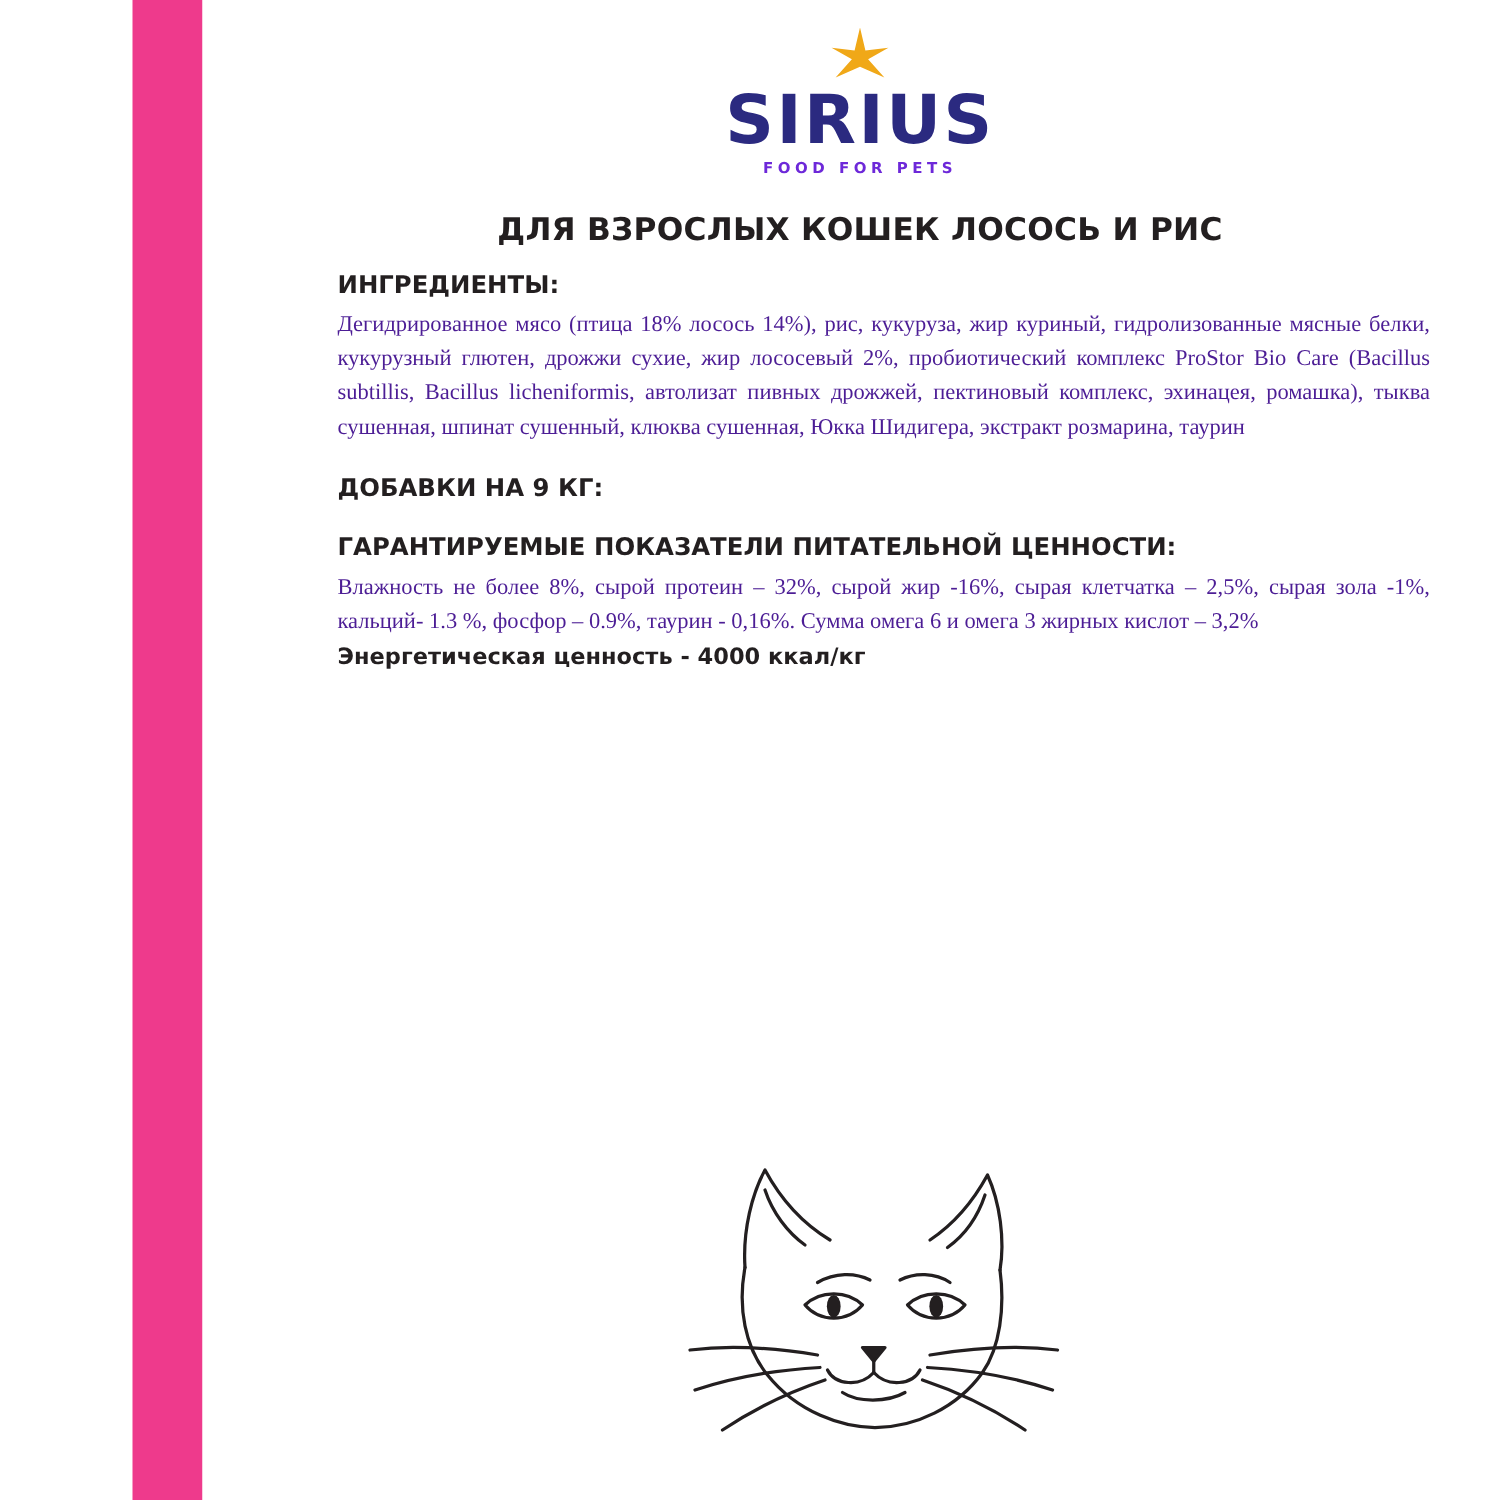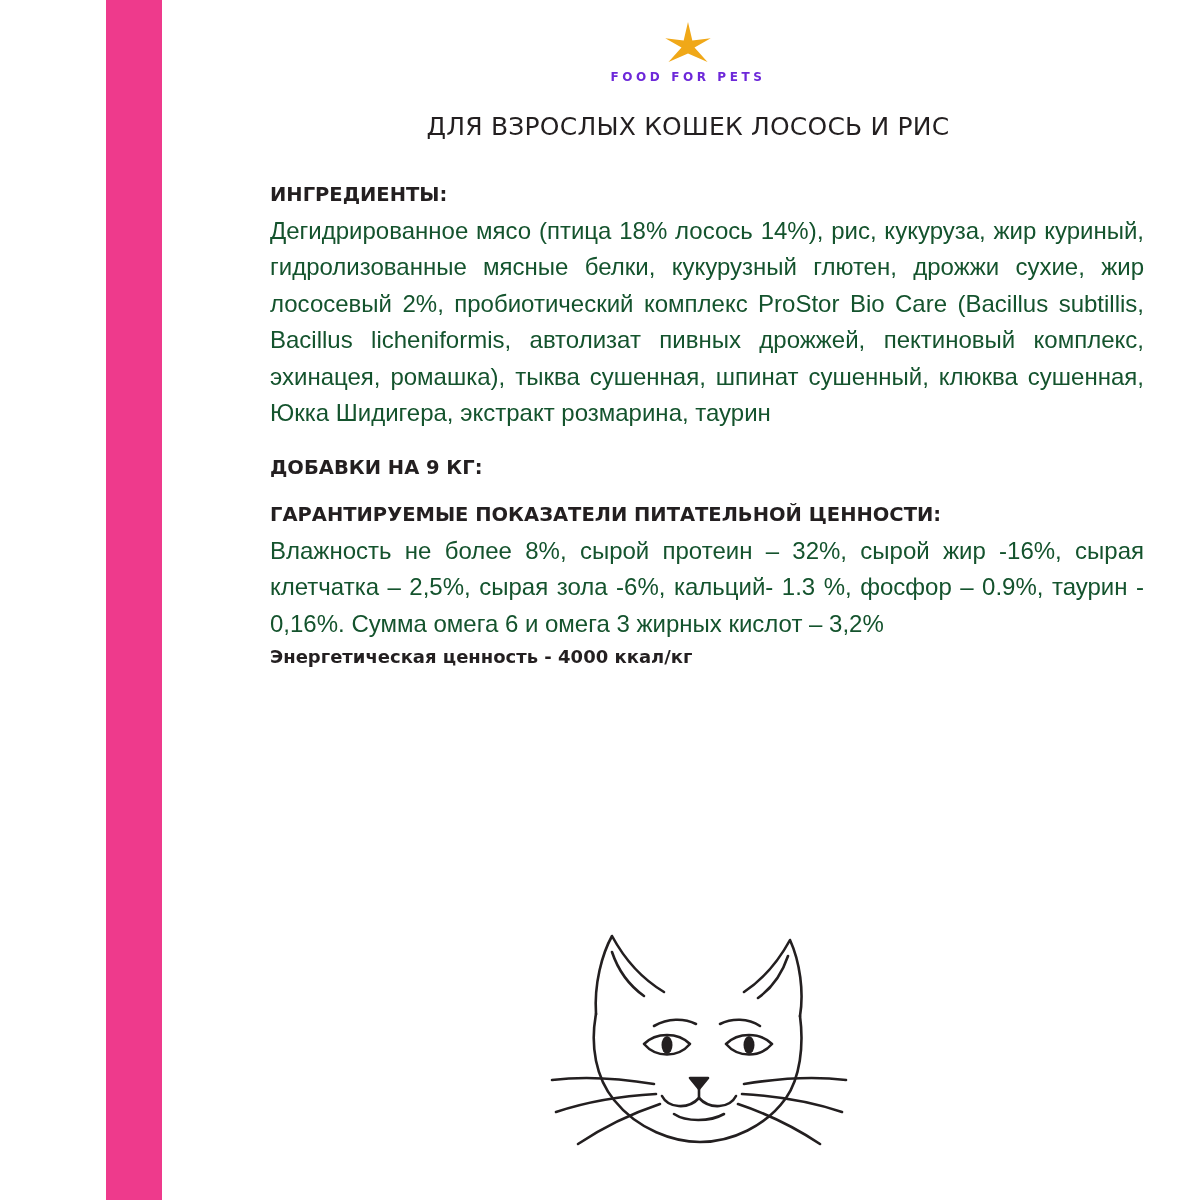--- a/index.html
+++ b/index.html
@@ -88,43 +88,44 @@
     font-size: 25px;
     color: #231f20;
     letter-spacing: 0.2px;
   }
   .title-sub {
     font-family: "DejaVu Sans", sans-serif;
     font-size: 25px;
     color: #231f20;
     margin-top: 0;
     letter-spacing: 0.2px;
+    font-weight: bold;
   }
 
   
   .sections {
-    margin-top: 42px;
+    margin-top: 18px;
     padding-left: 94px;
     padding-right: 56px;
   }
   .section {
     margin-bottom: 24px;
   }
   .section-heading {
     font-family: "DejaVu Sans", sans-serif;
     font-weight: bold;
     font-size: 19.5px;
     color: #231f20;
     margin-bottom: 7px;
   }
   .section-body {
-    font-family: Liberation Sans, sans-serif;
-    font-size: 24px;
+    font-family: Liberation Serif, serif;
+    font-size: 18px;
     line-height: 1.52;
-    color: #14532d;
+    color: #4c1d95;
     text-align: justify;
     text-justify: inter-word;
   }
   .energy-line {
     font-family: "DejaVu Sans", sans-serif;
     font-weight: bold;
     font-size: 18px;
     color: #231f20;
     margin-top: 4px;
   }
@@ -147,41 +148,42 @@
   <div class="stripe-outer"></div>
   <div class="stripe-bar"></div>
   <div class="stripe-gap"></div>
 
   <div class="content">
 
     <div class="logo-block">
       <svg class="logo-star" viewBox="0 0 100 96">
         <path d="M50 0 L58 34 L92 30 L62 47 L86 74 L50 58 L14 74 L38 47 L8 30 L42 34 Z" fill="#f0a818"></path>
       </svg>
+      <div class="logo-word">SIRIUS</div>
       <div class="logo-sub">FOOD FOR PETS</div>
     </div>
 
     <div class="title-block">
       <div class="title-sub">ДЛЯ ВЗРОСЛЫХ КОШЕК ЛОСОСЬ И РИС</div>
     </div>
 
     <div class="sections">
 
       <div class="section">
         <div class="section-heading">ИНГРЕДИЕНТЫ:</div>
         <div class="section-body">Дегидрированное мясо (птица 18% лосось 14%), рис, кукуруза, жир куриный, гидролизованные мясные белки, кукурузный глютен, дрожжи сухие, жир лососевый 2%, пробиотический комплекс ProStor Bio Care (Bacillus subtillis, Bacillus licheniformis, автолизат пивных дрожжей, пектиновый комплекс, эхинацея, ромашка), тыква сушенная, шпинат сушенный, клюква сушенная, Юкка Шидигера, экстракт розмарина, таурин</div>
       </div>
 
       <div class="section">
         <div class="section-heading">ДОБАВКИ НА 9 КГ:</div>
       </div>
 
       <div class="section">
         <div class="section-heading">ГАРАНТИРУЕМЫЕ ПОКАЗАТЕЛИ ПИТАТЕЛЬНОЙ ЦЕННОСТИ:</div>
-        <div class="section-body">Влажность не более 8%, сырой протеин – 32%, сырой жир -16%, сырая клетчатка – 2,5%, сырая зола -6%,  кальций- 1.3 %, фосфор – 0.9%, таурин - 0,16%. Сумма омега 6  и омега 3 жирных кислот – 3,2%</div>
+        <div class="section-body">Влажность не более 8%, сырой протеин – 32%, сырой жир -16%, сырая клетчатка – 2,5%, сырая зола -1%,  кальций- 1.3 %, фосфор – 0.9%, таурин - 0,16%. Сумма омега 6  и омега 3 жирных кислот – 3,2%</div>
         <div class="energy-line">Энергетическая ценность -  4000 ккал/кг</div>
       </div>
 
     </div>
 
     <div class="cat-wrap">
       <svg viewBox="0 0 420 250" width="420" height="250">
         <g fill="none" stroke="#231f20" stroke-width="2.6" stroke-linecap="round" stroke-linejoin="round">
 
           <path d="M118 96 C116 66 124 36 134 18 C148 44 166 62 186 74"></path>

